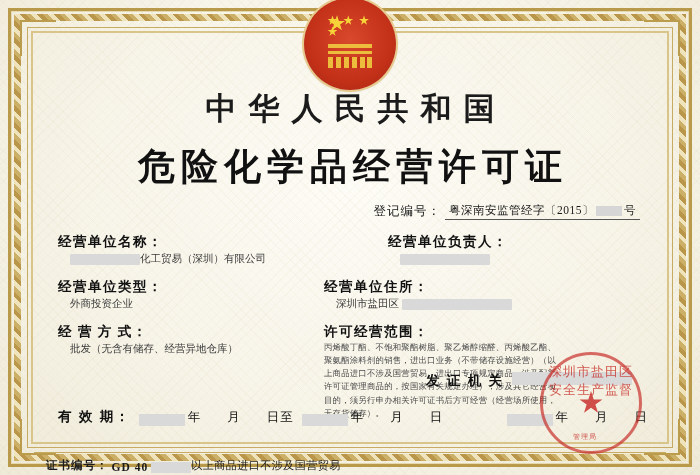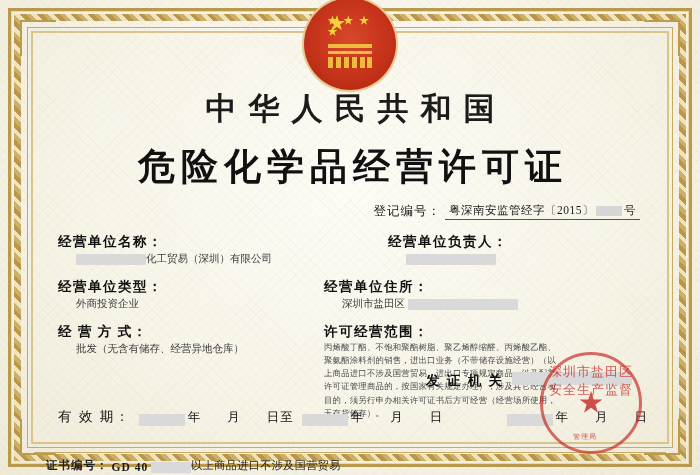--- a/index.html
+++ b/index.html
@@ -209,21 +209,21 @@
 
   .label {
     font-size: 13.5px;
     font-weight: bold;
     letter-spacing: 1.5px;
     white-space: nowrap;
     color: #111;
     padding-top: 1px;
   }
   .value {
-    margin-left: 18px;
+    margin-left: 12px;
     font-size: 10.5px;
     line-height: 1.45;
     color: #3a3a3a;
     flex: 1;
   }
   .redact {
     display: inline-block;
     background: #d9d9d9;
     height: 11px;
     vertical-align: middle;
@@ -266,21 +266,21 @@
     position: absolute;
     top: 408px;
     left: 58px;
     right: 52px;
     display: flex;
     align-items: flex-end;
     font-size: 13.5px;
     color: #111;
   }
   .validity .v-label {
-    font-weight: normal;
+    font-weight: bold;
     letter-spacing: 2px;
     white-space: nowrap;
   }
   .date-block {
     display: flex;
     align-items: flex-end;
     gap: 3px;
     margin-left: 8px;
     font-size: 12.5px;
   }

